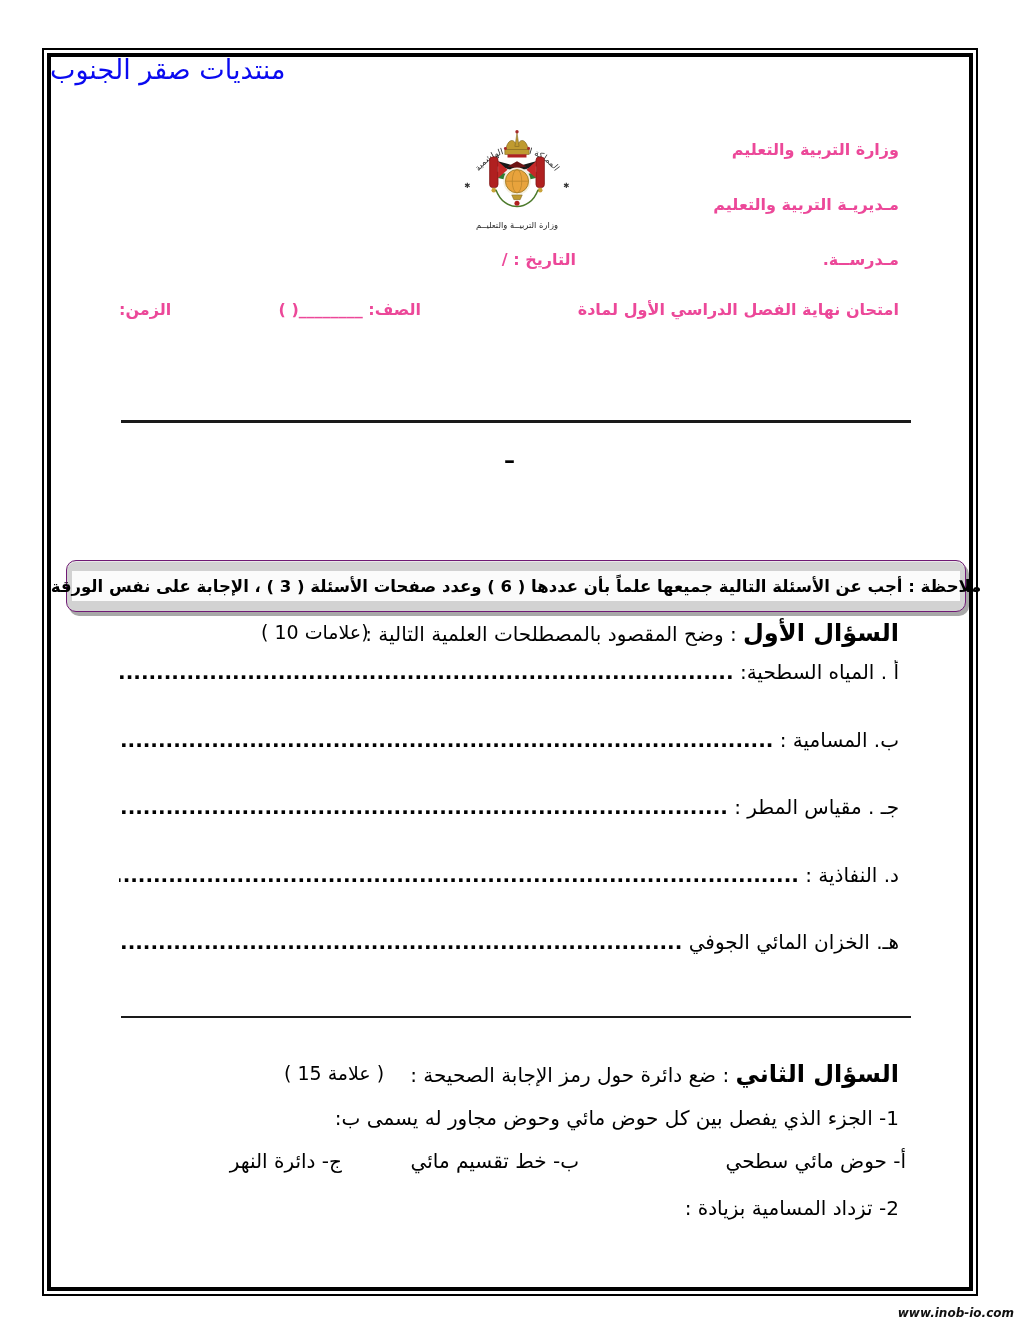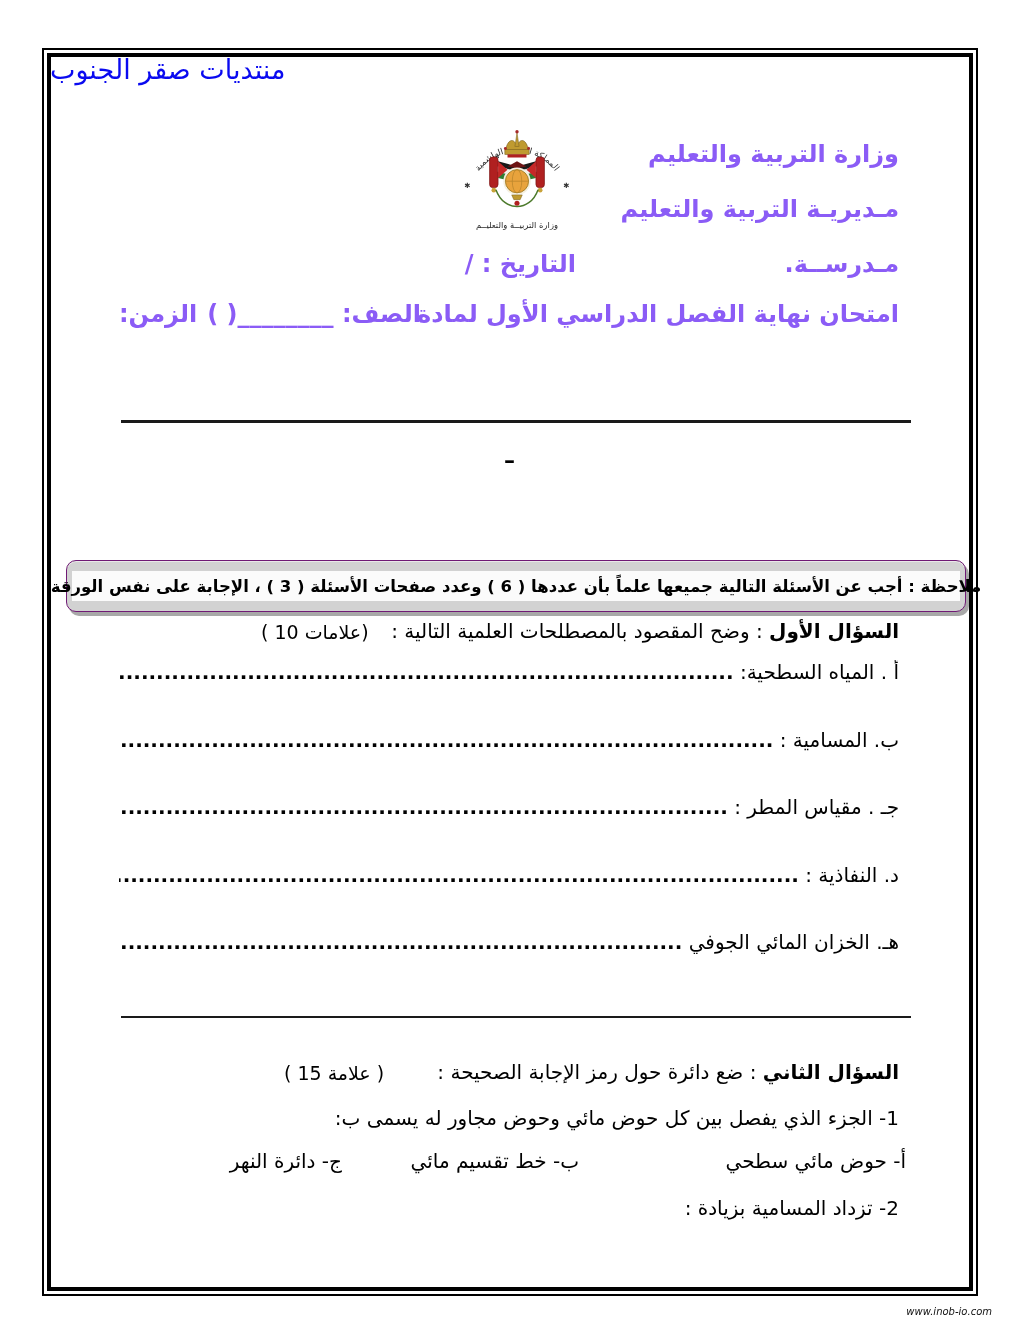--- a/index.html
+++ b/index.html
@@ -3,33 +3,33 @@
 <meta charset="utf-8">
 <style>
   html,body{margin:0;padding:0;background:#ffffff;}
   body{font-family:"DejaVu Sans",sans-serif;}
   .page{position:relative;width:1008px;height:1320px;background:#ffffff;overflow:hidden;margin:12px auto;}
   .frame{position:absolute;left:36px;top:36px;right:36px;bottom:36px;border:2px solid #000;padding:3px;box-sizing:border-box;}
   .frame-inner{width:100%;height:100%;border:4px solid #000;box-sizing:border-box;}
   .abs{position:absolute;white-space:nowrap;}
   .rtl{direction:rtl;unicode-bidi:embed;}
   .forum-title{left:44px;top:42px;font-size:27px;color:#0a0af0;}
-  .hdr{font-weight:bold;font-size:24px;color:#8b5cf6;}
+  .hdr{font-weight:bold;font-size:16px;color:#ec4899;}
   .marks{font-size:19px;}
   .qtext{font-size:20px;}
-  .qbold{font-weight:bold;font-size:20px;}
+  .qbold{font-weight:bold;font-size:24px;}
   .term-line{right:115px;left:113px;overflow:hidden;direction:rtl;font-size:20px;}
   .term-line .dots{font-weight:bold;letter-spacing:0.5px;}
   .hrule{left:115px;width:790px;height:3px;background:#1a1a1a;}
   .notebox{left:60px;top:548px;width:898px;height:50px;background:#d2d2d2;border:1px solid #701a75;
            border-radius:10px;box-shadow:3px 4px 0 #a8a8a8, inset 0 1px 0 #e9e9e9;}
   .noteband{position:absolute;left:5px;right:5px;top:10px;height:30px;background:#fbfbfb;
             display:flex;align-items:center;justify-content:center;}
   .notetext{font-weight:bold;font-size:16.5px;direction:rtl;white-space:nowrap;}
-  .watermark{right:22px;top:1294px;font-size:10px;font-weight:normal;font-style:italic;color:#111;}
+  .watermark{right:0;top:1294px;font-size:12px;font-weight:bold;font-style:italic;color:#111;}
   .dash-sep{left:498px;top:436px;font-size:22px;font-weight:bold;}
   .logo{left:452px;top:106px;width:118px;height:118px;}
 </style>
 </head>
 <body>
 
 <div class="page">
 
   <div class="frame">
     <div class="frame-inner"></div>

